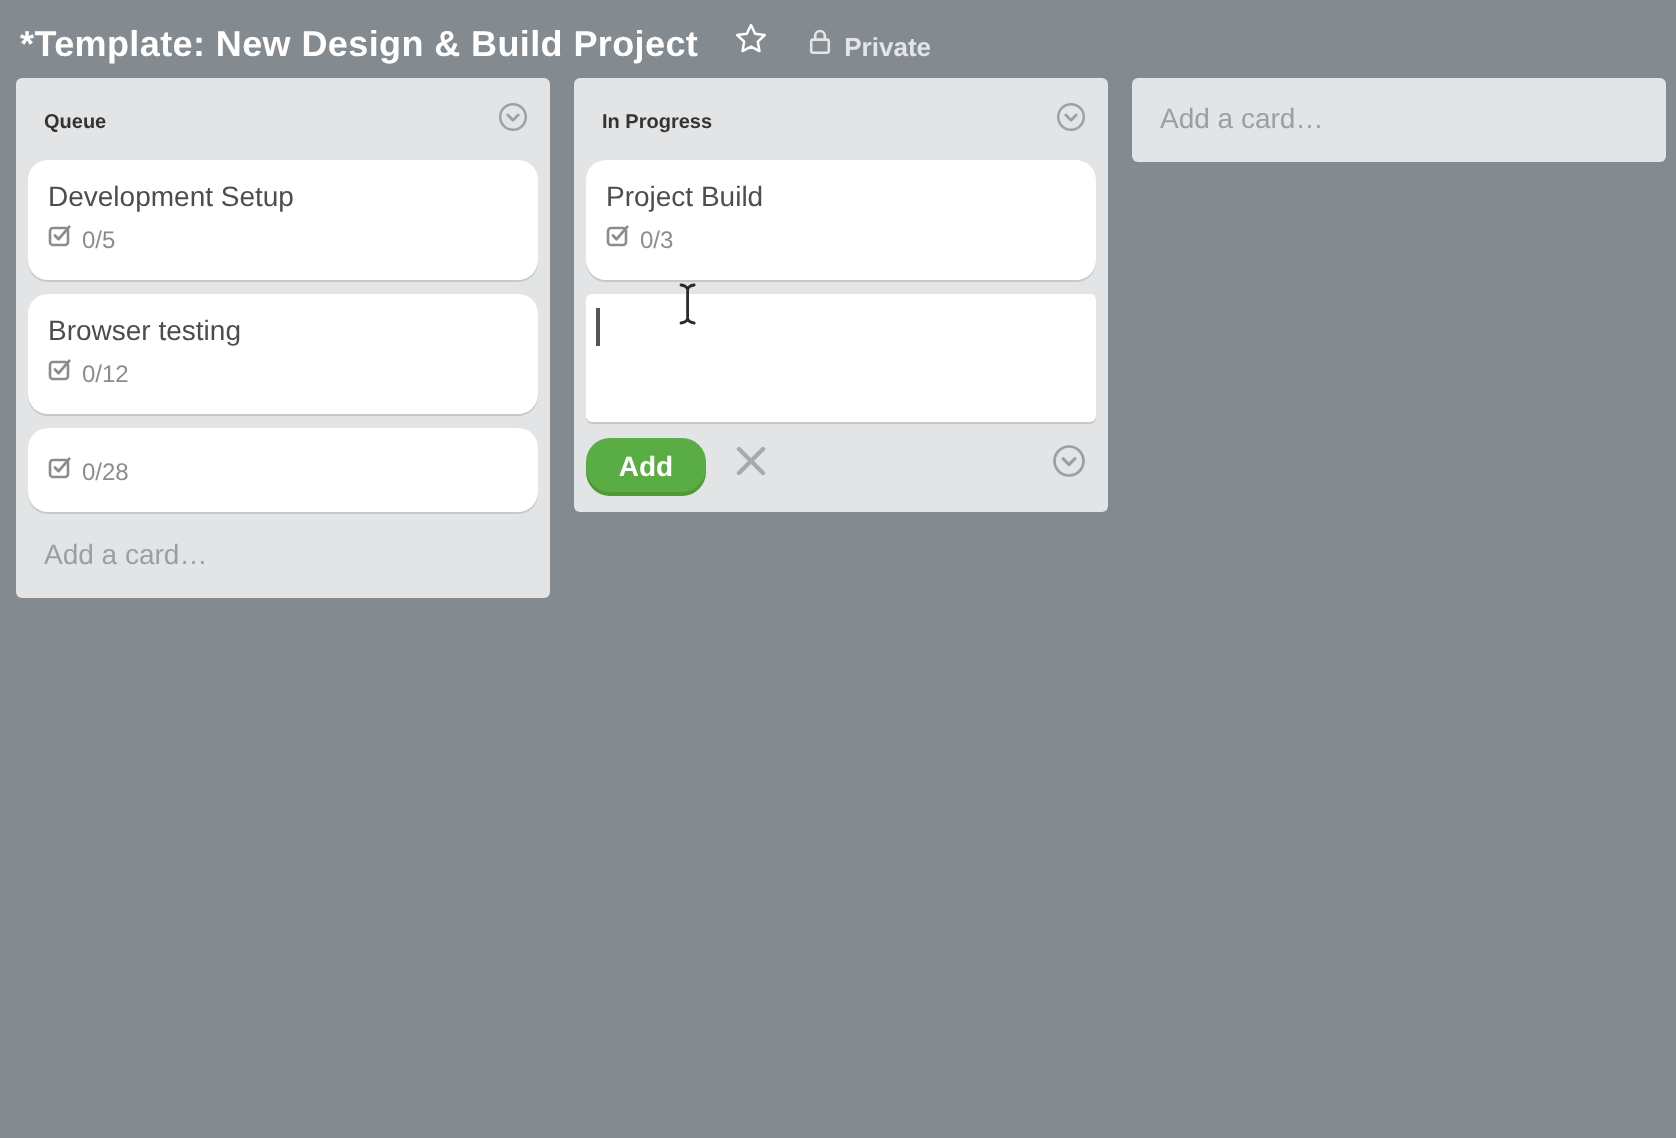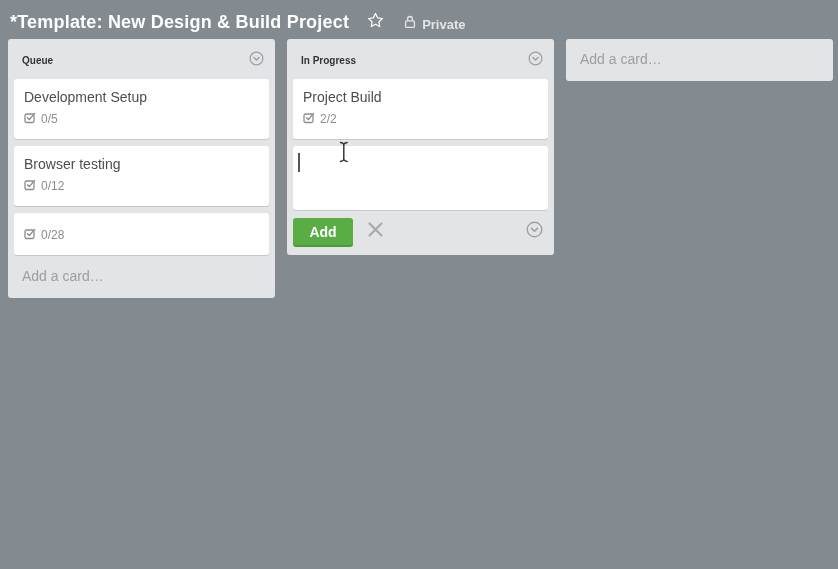--- a/index.html
+++ b/index.html
@@ -71,21 +71,21 @@
   .list-menu {
     display: inline-flex;
     align-items: center;
     cursor: pointer;
     padding: 1px;
   }
 
   
   .card {
     background: #ffffff;
-    border-radius: 3px;
+    border-radius: 10px;
     box-shadow: 0 1px 0 #c4c9cc;
     padding: 9px 10px 11px 10px;
     margin-bottom: 7px;
     cursor: pointer;
   }
   .card-title {
     font-size: 14px;
     color: #4d4d4d;
     line-height: 18px;
   }
@@ -127,21 +127,21 @@
   }
   .composer-controls {
     display: flex;
     align-items: center;
     padding: 0 4px 4px 0;
   }
   .add-btn {
     background: #5aac44;
     box-shadow: 0 2px 0 #519839;
     border: none;
-    border-radius: 3px;
+    border-radius: 12px;
     color: #ffffff;
     font-family: "Liberation Sans", sans-serif;
     font-size: 14px;
     font-weight: bold;
     width: 60px;
     height: 27px;
     cursor: pointer;
   }
   .close-x {
     margin-left: 13px;
@@ -255,21 +255,21 @@
 
     <div class="card">
       <div class="card-title">Project Build</div>
       <div class="card-badges">
         <span>
           <svg width="13" height="13" viewBox="0 0 13 13">
             <rect x="1" y="3" width="9" height="8.5" rx="1.5" fill="none" stroke="#8c8c8c" stroke-width="1.3"></rect>
             <path d="M3.5 6.8 L5.3 8.6 L10.6 2.4" fill="none" stroke="#8c8c8c" stroke-width="1.4" stroke-linecap="round" stroke-linejoin="round"></path>
           </svg>
         </span>
-        <span class="badge-count">2/2</span>
+        <span class="badge-count">0/3</span>
       </div>
     </div>
 
     <div class="composer-box">
       <span class="composer-caret"></span>
     </div>
 
     <div class="composer-controls">
       <button class="add-btn">Add</button>
       <span class="close-x">

